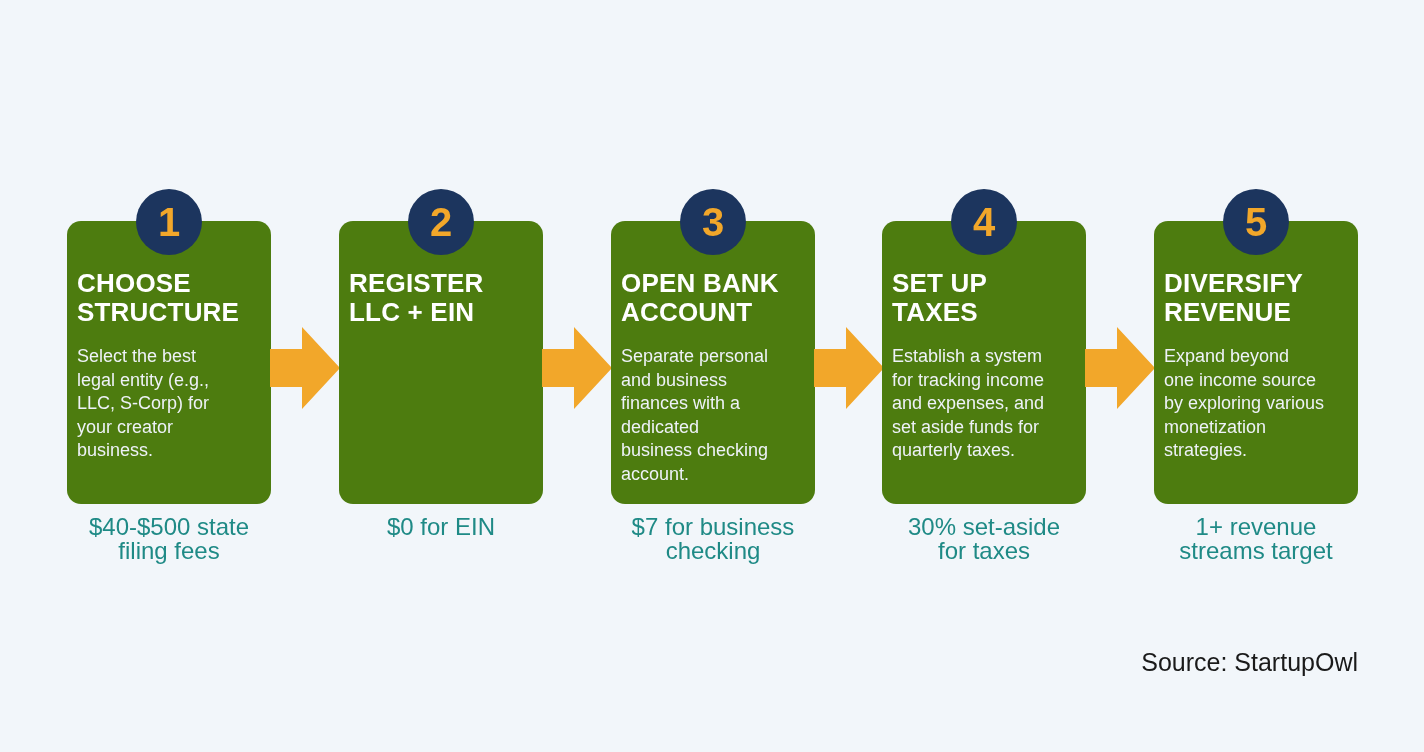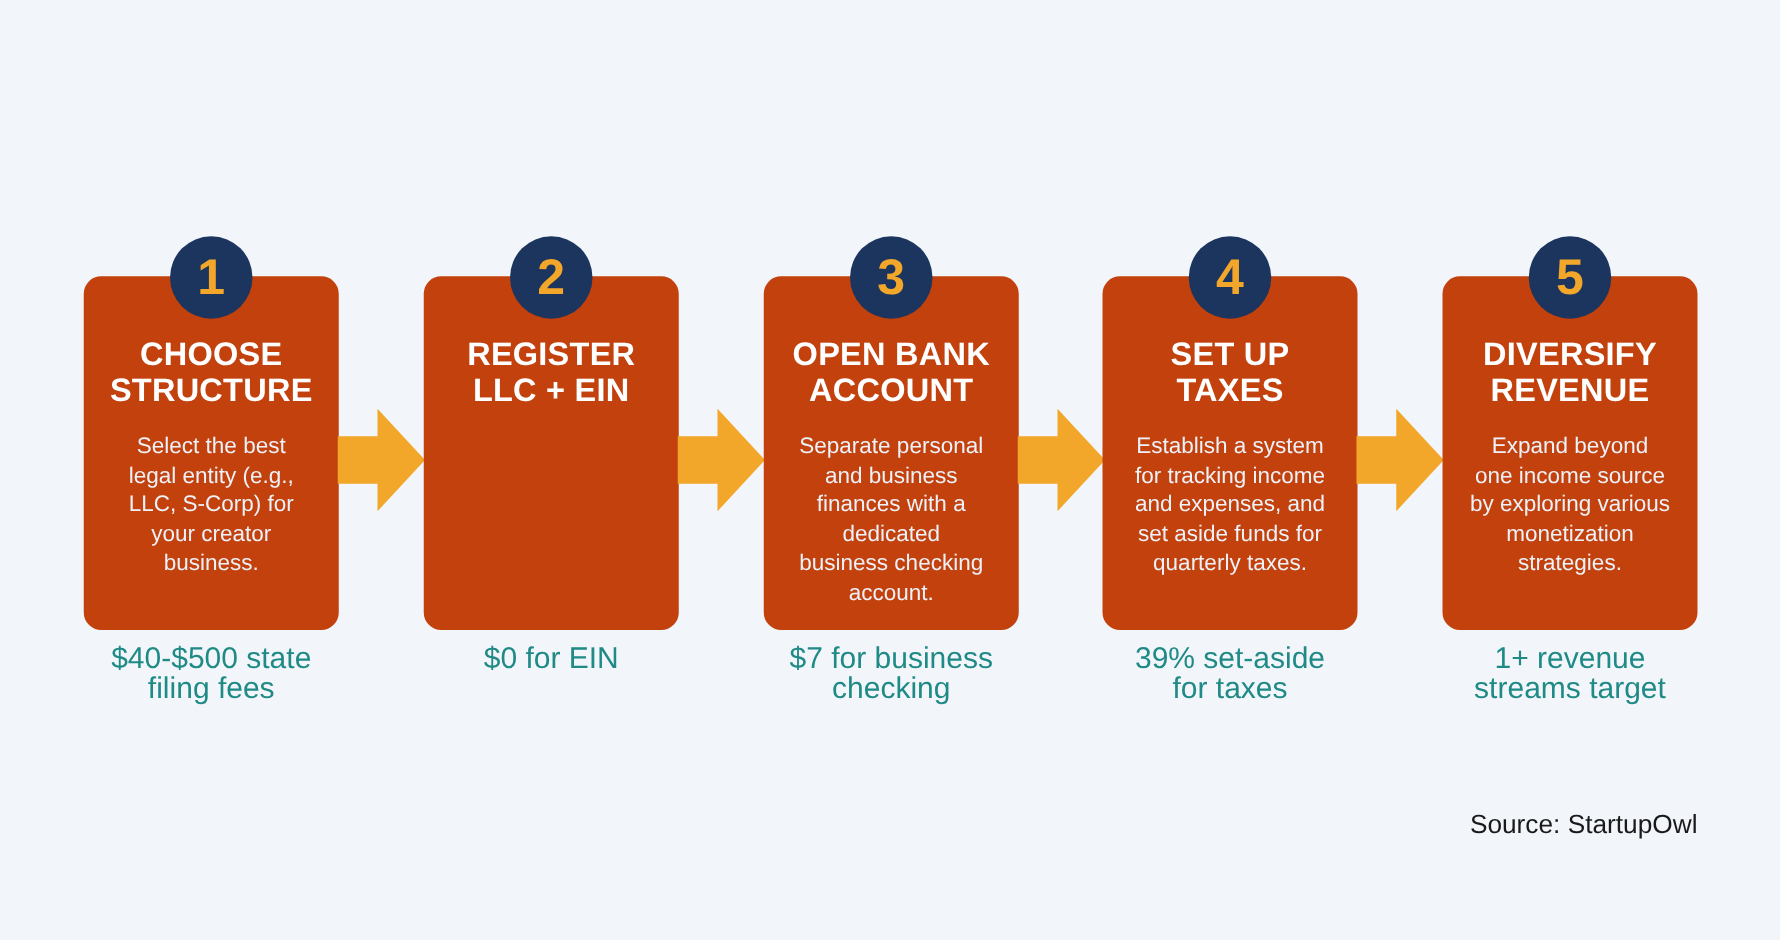--- a/index.html
+++ b/index.html
@@ -7,24 +7,24 @@
       width: 1424px; height: 752px;
       background: #f2f6fa;
       font-family: "Liberation Sans", "DejaVu Sans", sans-serif;
       overflow: hidden;
     }
     .canvas { position: relative; width: 1424px; height: 752px; }
     .step { position: absolute; top: 0; width: 204px; }
     .card {
       position: absolute; top: 221px; left: 0;
       width: 204px; height: 283px;
-      background: #c2410c;
+      background: #4d7c0f;
       border-radius: 14px;
       padding: 48px 10px 0 10px;
-      text-align: center;
+      text-align: left;
       color: #ffffff;
     }
     .badge {
       position: absolute; top: 189px; left: 69px;
       width: 66px; height: 66px; border-radius: 50%;
       background: #1c355e;
       display: flex; align-items: center; justify-content: center;
       color: #f2a72a; font-weight: 700; font-size: 40px;
       z-index: 2;
     }
@@ -40,21 +40,21 @@
     }
     .note {
       position: absolute; top: 515px; left: -20px; width: 244px;
       text-align: center; color: #1f8a86;
       font-size: 24px; line-height: 23.5px;
       white-space: pre-line;
     }
     .arrow { position: absolute; top: 327px; width: 70px; height: 82px; }
     .source {
       position: absolute; top: 648px; right: 66px;
-      font-size: 21px; color: #1a1a1a;
+      font-size: 25px; color: #1a1a1a;
     }
   </style>
 </head>
 <body>
 
 <div class="canvas">
 
   <div class="step" style="left:67px;">
     <div class="badge">1</div>
     <div class="card">
@@ -111,21 +111,21 @@
     <div class="badge">4</div>
     <div class="card">
       <div class="title">SET UP
 TAXES</div>
       <div class="desc">Establish a system
 for tracking income
 and expenses, and
 set aside funds for
 quarterly taxes.</div>
     </div>
-    <div class="note">39% set-aside
+    <div class="note">30% set-aside
 for taxes</div>
   </div>
 
   <svg class="arrow" style="left:1085px;" viewBox="0 0 70 82">
     <polygon points="0,22 32,22 32,0 70,41 32,82 32,60 0,60" fill="#f2a72a"></polygon>
   </svg>
 
   <div class="step" style="left:1154px;">
     <div class="badge">5</div>
     <div class="card">

